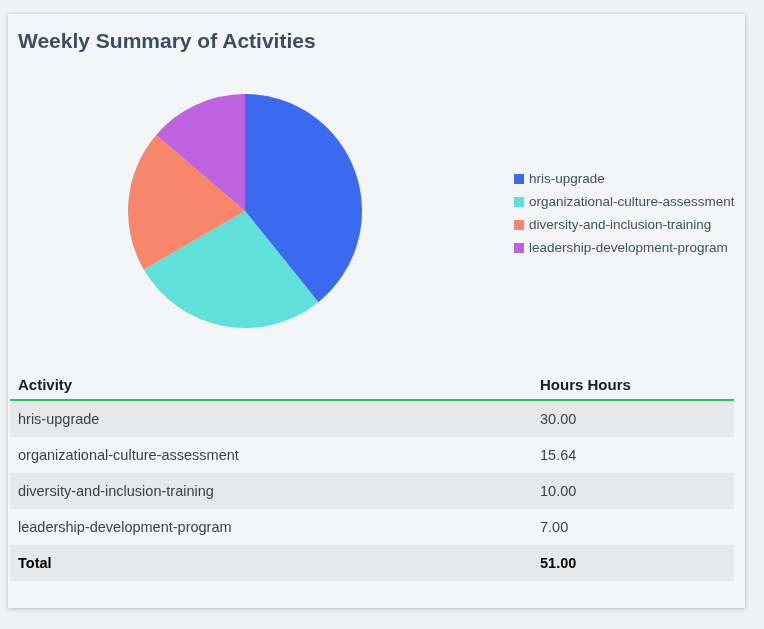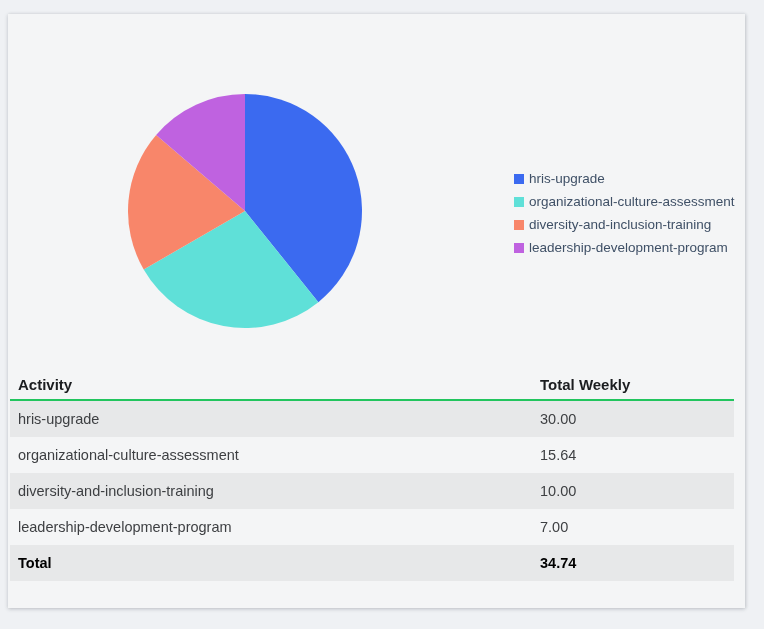--- a/index.html
+++ b/index.html
@@ -38,20 +38,21 @@
     padding: 0 0 0 8px; height: 36px; vertical-align: middle;
     overflow: hidden; white-space: nowrap;
   }
   tr.striped { background: #e7e8e9; }
   tr.total-row td { font-weight: bold; color: #000000; }
 </style>
 </head>
 <body>
 
 <div class="card">
+  <h1 class="card-title">Weekly Summary of Activities</h1>
 
   <svg id="pie" class="pie-svg" width="234" height="234" viewBox="0 0 234 234">
       <path d="M117,117 L117.00,0.00 A117,117 0 0 1 190.35,208.15 Z" fill="#3b6af0"></path>
       <path d="M117,117 L190.35,208.15 A117,117 0 0 1 15.68,175.50 Z" fill="#5fe0d8"></path>
       <path d="M117,117 L15.68,175.50 A117,117 0 0 1 28.15,40.88 Z" fill="#f8866a"></path>
       <path d="M117,117 L28.15,40.88 A117,117 0 0 1 117.00,0.00 Z" fill="#bf62e0"></path>
     </svg>
 
   <div id="legend" class="legend">
       <div class="legend-item">
@@ -74,21 +75,21 @@
 
   <div class="table-wrap">
     <table>
       <colgroup>
           <col class="c1">
           <col>
         </colgroup>
       <thead>
         <tr>
           <th>Activity</th>
-          <th>Total Weekly</th>
+          <th>Hours Hours</th>
         </tr>
       </thead>
       <tbody id="table-body">
           <tr class="striped">
             <td>hris-upgrade</td>
             <td>30.00</td>
           </tr>
           <tr class="">
             <td>organizational-culture-assessment</td>
             <td>15.64</td>
@@ -96,18 +97,18 @@
           <tr class="striped">
             <td>diversity-and-inclusion-training</td>
             <td>10.00</td>
           </tr>
           <tr class="">
             <td>leadership-development-program</td>
             <td>7.00</td>
           </tr>
           <tr class="striped total-row">
             <td>Total</td>
-            <td>34.74</td>
+            <td>51.00</td>
           </tr>
         </tbody>
     </table>
   </div>
 </div>
 
 </body></html>

